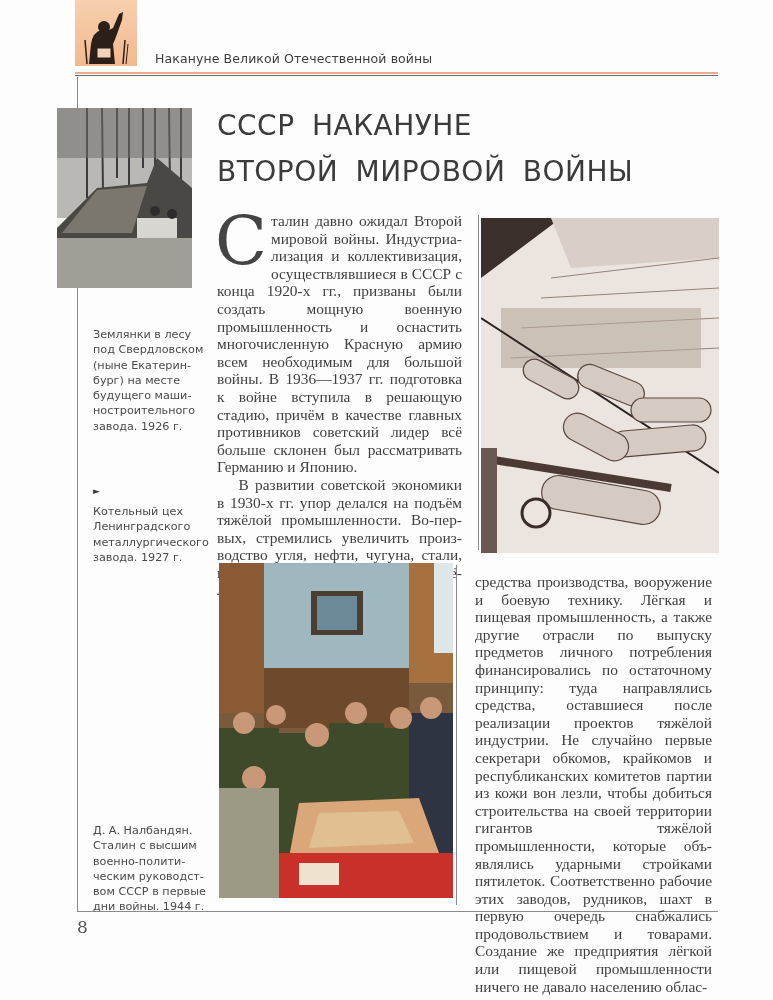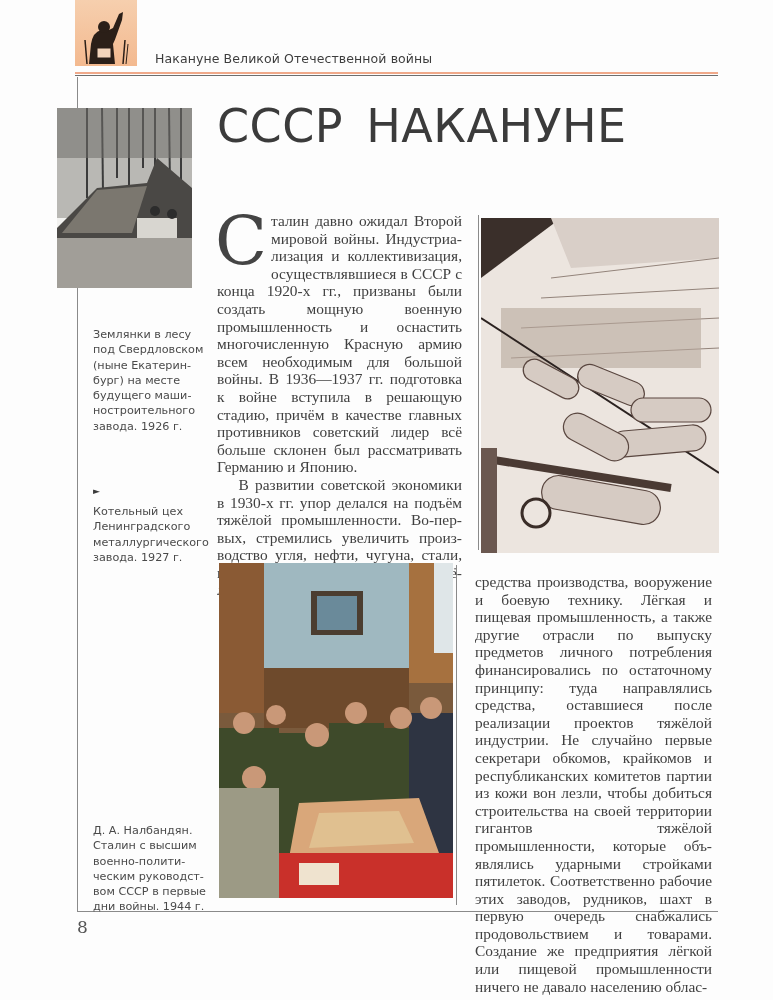--- a/index.html
+++ b/index.html
@@ -25,21 +25,21 @@
 
   
   .frame-left { left: 77px; top: 77px; width: 1px; height: 835px; background: #8a8a8a; }
   .frame-bottom { left: 77px; top: 911px; width: 641px; height: 1px; background: #8a8a8a; }
   .vsep-1 { left: 478px; top: 215px; width: 1px; height: 335px; background: #8a8a8a; }
   .vsep-2 { left: 456px; top: 565px; width: 1px; height: 340px; background: #8a8a8a; }
 
   
   .title {
     left: 217px; top: 103px; font-family: "DejaVu Sans", "Liberation Sans", sans-serif;
-    font-size: 46px; line-height: 46px; color: #3b3b3b; letter-spacing: 0.5px; word-spacing: 8px;
+    font-size: 28px; line-height: 46px; color: #3b3b3b; letter-spacing: 0.5px; word-spacing: 8px;
     font-weight: normal; margin: 0; white-space: nowrap;
   }
 
   
   .photo-1 { left: 57px; top: 108px; width: 135px; height: 180px; background: #8a8780; overflow: hidden; }
 
   
   .caption {
     font-family: "DejaVu Sans", "Liberation Sans", sans-serif; font-size: 11.2px; line-height: 15.3px;
     color: #4a4a4a; width: 120px; margin-top: 17px;
@@ -88,20 +88,21 @@
 <div class="abs rule-orange"></div>
 <div class="abs rule-gray"></div>
 
 <div class="abs frame-left"></div>
 <div class="abs frame-bottom"></div>
 <div class="abs vsep-1"></div>
 <div class="abs vsep-2"></div>
 
 <h1 class="abs title">
   <span>СССР НАКАНУНЕ</span><br>
+  <span>ВТОРОЙ МИРОВОЙ ВОЙНЫ</span>
 </h1>
 
 <div class="abs photo-1">
   <svg width="135" height="180" viewBox="0 0 135 180">
     <rect width="135" height="180" fill="#f2f2f0"></rect>
     <rect x="0" y="0" width="135" height="110" fill="#b9b8b4"></rect>
     <g stroke="#3b3b3b" stroke-width="2">
       <line x1="30" y1="0" x2="30" y2="90"></line>
         <line x1="45" y1="0" x2="46" y2="85"></line>
       <line x1="60" y1="0" x2="60" y2="70"></line>

